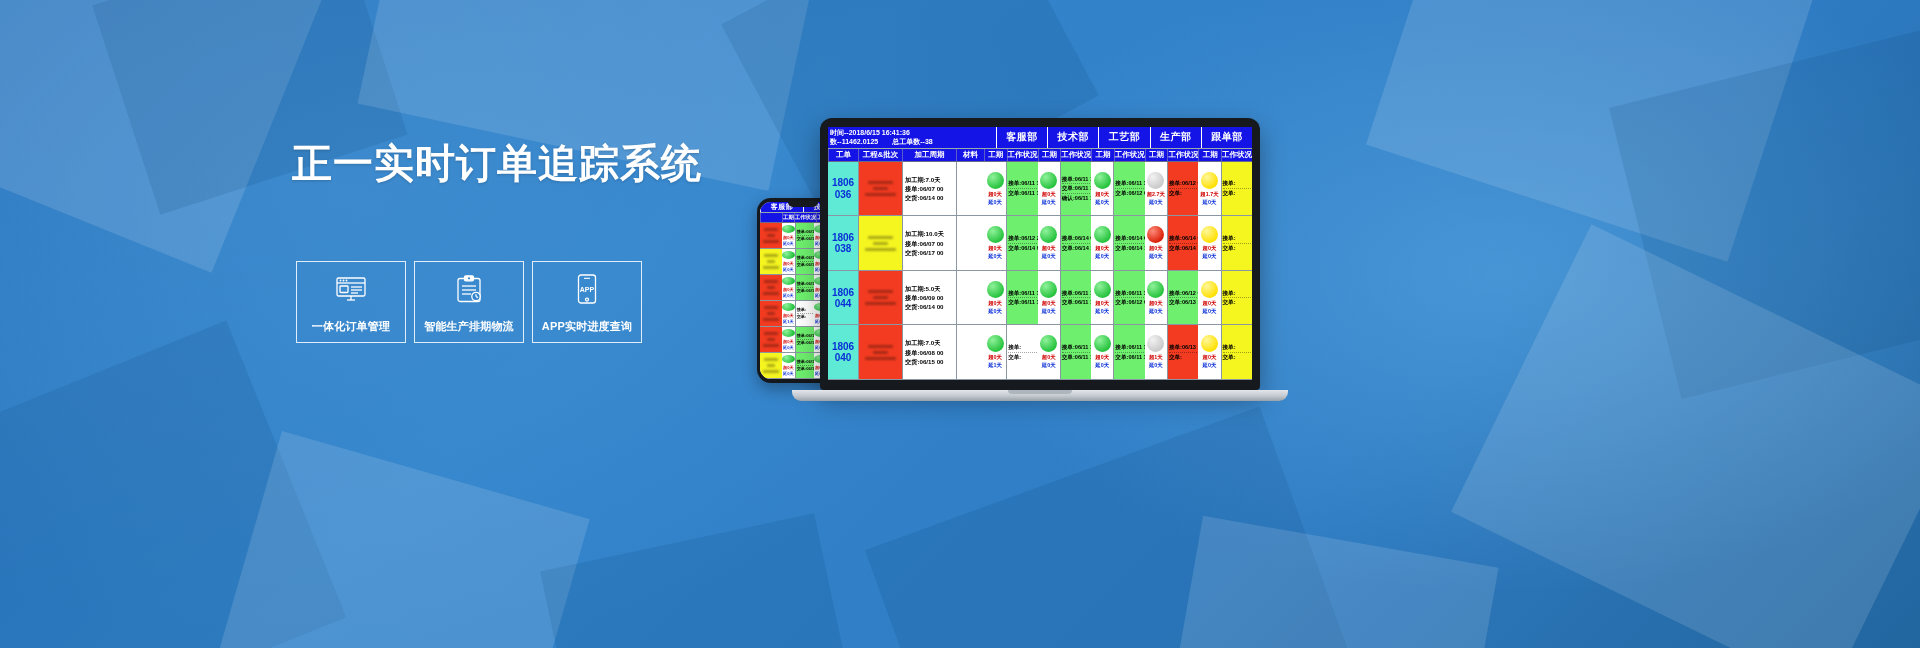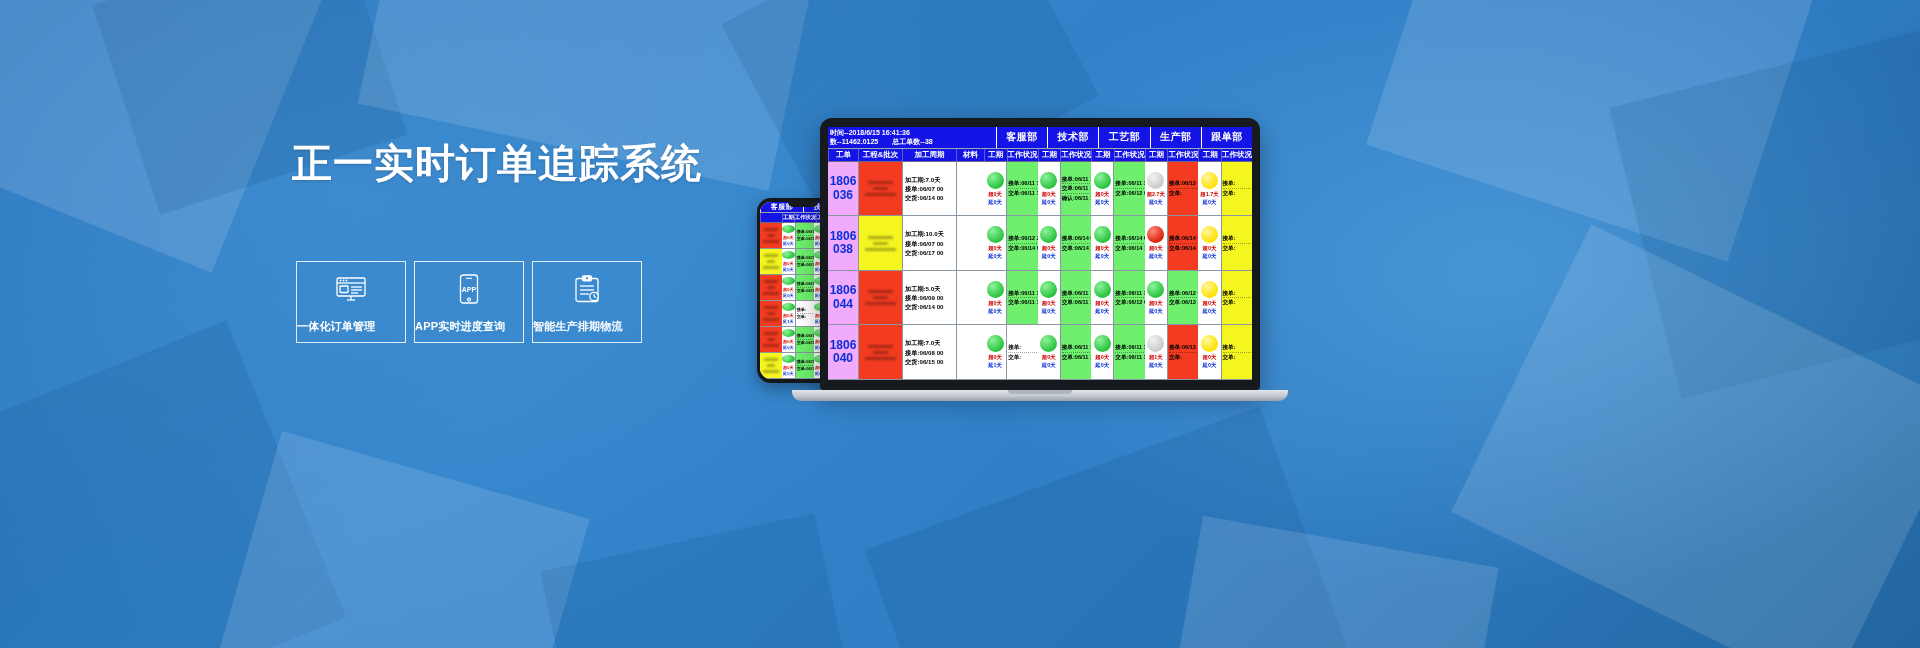--- a/index.html
+++ b/index.html
@@ -45,20 +45,21 @@
     left: 296px; top: 261px;
     display: flex;
     gap: 8px;
   }
   .feature {
     width: 110px;
     height: 82px;
     border: 1px solid rgba(255,255,255,0.85);
     display: flex;
     flex-direction: column;
+    align-items: center;
     justify-content: center;
     gap: 15px;
     padding-top: 4px;
   }
   .feature .ficon { height: 30px; display: flex; align-items: center; justify-content: center; }
   .feature .flabel {
     color: #ffffff;
     font-size: 11px;
     font-weight: bold;
     white-space: nowrap;
@@ -152,22 +153,22 @@
   }
   .erp-sub .c { text-align: center; padding: 1px 0; border-left: 1px solid #5c5cc8; white-space: nowrap; }
   .erp-body { flex: 1; display: flex; flex-direction: column; overflow: hidden; }
   .erp-row { flex: 1; display: flex; border-bottom: 1px solid #8b96a3; min-height: 0; }
   .cell { border-left: 1px solid #8b96a3; display: flex; flex-direction: column; min-width: 0; overflow: hidden; }
   .cell:first-child { border-left: none; }
 
   .c-order {
     flex: 0 0 30px;
     align-items: center; justify-content: center;
-    color: #0a2fd6; font-weight: bold; font-size: 12px; line-height: 1.12;
-    background: #f0abfc;
+    color: #0a2fd6; font-weight: bold; font-size: 10px; line-height: 1.12;
+    background: #5eead4;
   }
   .c-proj { flex: 0 0 44px; }
   .c-proj .blur {
     width: 100%; height: 100%;
     display:flex; flex-direction:column; align-items:center; justify-content:center; gap:3px;
     filter: blur(1.3px);
   }
   .c-proj .blur i { display:block; height:3px; border-radius:1px; background: rgba(0,0,0,0.30); }
   .c-proj .blur i:nth-child(1){ width:60%; }
   .c-proj .blur i:nth-child(2){ width:34%; }
@@ -239,45 +240,45 @@
           <line x1="15" y1="17" x2="22" y2="17"></line>
           <line x1="11" y1="24" x2="19" y2="24"></line>
           <line x1="15" y1="20" x2="15" y2="24"></line>
         </svg>
       </div>
       <div class="flabel">一体化订单管理</div>
     </div>
 
     <div class="feature">
       <div class="ficon">
-        <svg width="20" height="30" viewBox="0 0 20 30" fill="none" stroke="#ffffff" stroke-width="1.3">
-          <rect x="1.5" y="1" width="17" height="28" rx="2.6"></rect>
-          <line x1="7" y1="4.3" x2="13" y2="4.3" stroke-width="1.1"></line>
-          <circle cx="10" cy="25.6" r="1.5"></circle>
-          <text x="10" y="17.5" font-family="Liberation Sans, sans-serif" font-size="7" font-weight="bold" fill="#ffffff" stroke="none" text-anchor="middle">APP</text>
-        </svg>
-      </div>
-      <div class="flabel">APP实时进度查询</div>
-    </div>
-
-    <div class="feature">
-      <div class="ficon">
         <svg width="26" height="28" viewBox="0 0 26 28" fill="none" stroke="#ffffff" stroke-width="1.3">
           <rect x="2" y="3.5" width="22" height="23" rx="2"></rect>
           <rect x="8.5" y="0.8" width="9" height="5" rx="1.4" fill="#ffffff" stroke="#ffffff"></rect>
           <circle cx="13" cy="3.3" r="1.1" fill="#3384cc" stroke="none"></circle>
           <line x1="6" y1="11" x2="20" y2="11"></line>
           <line x1="6" y1="15" x2="20" y2="15"></line>
           <line x1="6" y1="19" x2="15" y2="19"></line>
           <circle cx="20" cy="21.5" r="4.2" fill="#3384cc"></circle>
           <line x1="20" y1="19.2" x2="20" y2="21.5"></line>
           <line x1="20" y1="21.5" x2="22" y2="22.6"></line>
         </svg>
       </div>
       <div class="flabel">智能生产排期物流</div>
+    </div>
+
+    <div class="feature">
+      <div class="ficon">
+        <svg width="20" height="30" viewBox="0 0 20 30" fill="none" stroke="#ffffff" stroke-width="1.3">
+          <rect x="1.5" y="1" width="17" height="28" rx="2.6"></rect>
+          <line x1="7" y1="4.3" x2="13" y2="4.3" stroke-width="1.1"></line>
+          <circle cx="10" cy="25.6" r="1.5"></circle>
+          <text x="10" y="17.5" font-family="Liberation Sans, sans-serif" font-size="7" font-weight="bold" fill="#ffffff" stroke="none" text-anchor="middle">APP</text>
+        </svg>
+      </div>
+      <div class="flabel">APP实时进度查询</div>
     </div>
 
   </div>
 
   <div id="phone">
     <div class="notch"></div>
     <div class="pscreen">
       <div class="erp">
         <div class="erp-top">
           <div class="depts">

